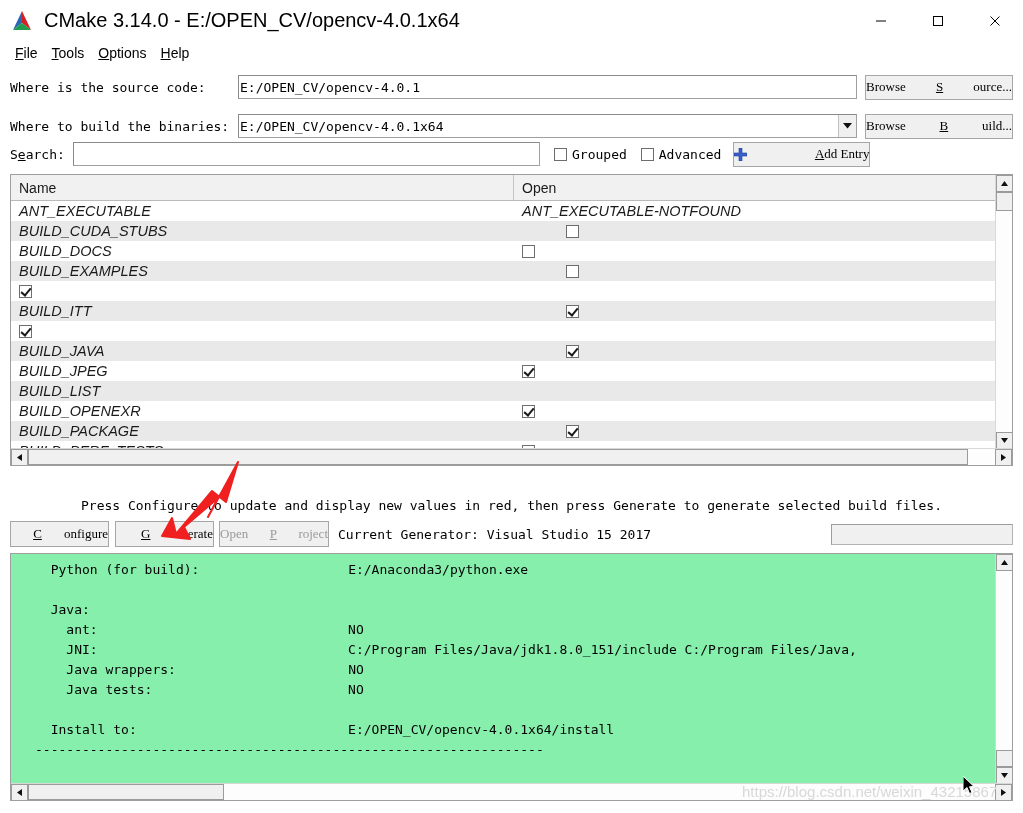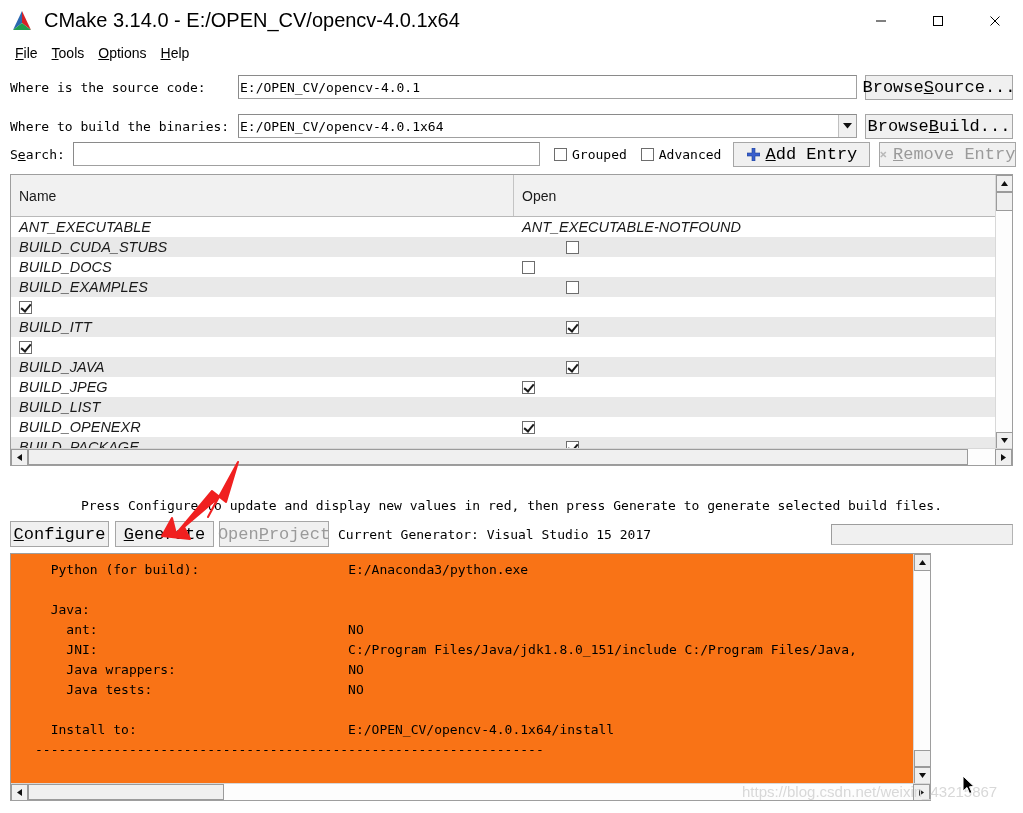--- a/index.html
+++ b/index.html
@@ -102,26 +102,26 @@
     display: flex;
     align-items: center;
     overflow: hidden;
     white-space: nowrap;
   }
 
   .btn {
     box-sizing: border-box;
     background: #f0f0f0;
     border: 1px solid #a6a6a6;
-    font-family: Liberation Mono, monospace;
-    font-size: 17px;
+    font-family: Liberation Serif, serif;
+    font-size: 13px;
     color: #000;
     display: flex;
     align-items: center;
-    justify-content: center;
+    justify-content: space-between;
     white-space: nowrap;
   }
   .btn u { text-decoration: underline; }
   .btn.disabled { color: #9a9a9a; }
 
   .cbx {
     width: 13px; height: 13px;
     box-sizing: border-box;
     border: 1px solid #6d6d6d;
     background: #ffffff;
@@ -162,21 +162,21 @@
     position: absolute;
     left: 10px; top: 174px;
     width: 1003px; height: 292px;
     box-sizing: border-box;
     border: 1px solid #9e9e9e;
     background: #ffffff;
     overflow: hidden;
   }
   .thead {
     display: flex;
-    height: 42px;
+    height: 26px;
     background: #f1f1f1;
     border-bottom: 1px solid #b9b9b9;
     box-sizing: border-box;
   }
   .th {
     font-family: "Liberation Sans", sans-serif;
     font-size: 14px;
     color: #1a1a1a;
     display: flex;
     align-items: center;
@@ -277,24 +277,24 @@
     background: #f0f0f0;
     border: 1px solid #b4b4b4;
     border-top-color: #9d9d9d;
     border-left-color: #9d9d9d;
   }
 
   
   #log-panel {
     position: absolute;
     left: 10px; top: 553px;
-    width: 921px; height: 248px;
+    width: 1003px; height: 248px;
     box-sizing: border-box;
     border: 1px solid #9e9e9e;
-    background: #f97316;
+    background: #86efac;
     overflow: hidden;
   }
   #log-text {
     position: absolute;
     left: 0; top: 0;
     right: 18px; bottom: 18px;
     padding: 6px 0 0 24px;
     box-sizing: border-box;
     font-family: "DejaVu Sans Mono", monospace;
     font-size: 13px;
@@ -414,27 +414,20 @@
       <span class="cbx"></span>
       <span class="lbl">Advanced</span>
     </div>
 
     <div class="btn" style="width:137px;height:25px;margin-left:12px;flex:none;gap:6px;">
       <svg width="13" height="13" viewBox="0 0 13 13">
         <polygon points="5,0 8,0 8,5 13,5 13,8 8,8 8,13 5,13 5,8 0,8 0,5 5,5" fill="#3a5fcd" stroke="#1d3f96" stroke-width="0.6"></polygon>
       </svg>
       <span><span></span><u>A</u><span>dd Entry</span></span>
     </div>
-    <div class="btn disabled" style="width:137px;height:25px;margin-left:9px;flex:none;gap:6px;">
-      <svg width="13" height="13" viewBox="0 0 13 13">
-        <line x1="1.5" y1="1.5" x2="11.5" y2="11.5" stroke="#b9b9b9" stroke-width="3"></line>
-        <line x1="11.5" y1="1.5" x2="1.5" y2="11.5" stroke="#b9b9b9" stroke-width="3"></line>
-      </svg>
-      <span><span></span><u>R</u><span>emove Entry</span></span>
-    </div>
   </div>
 
   <div id="cache-panel">
     <div class="thead">
       <div class="th name">Name</div>
       <div class="th value">Open</div>
     </div>
     <div class="tbody" id="cache-rows">
         <div class="trow odd">
           <div class="td-name">ANT_EXECUTABLE</div>

